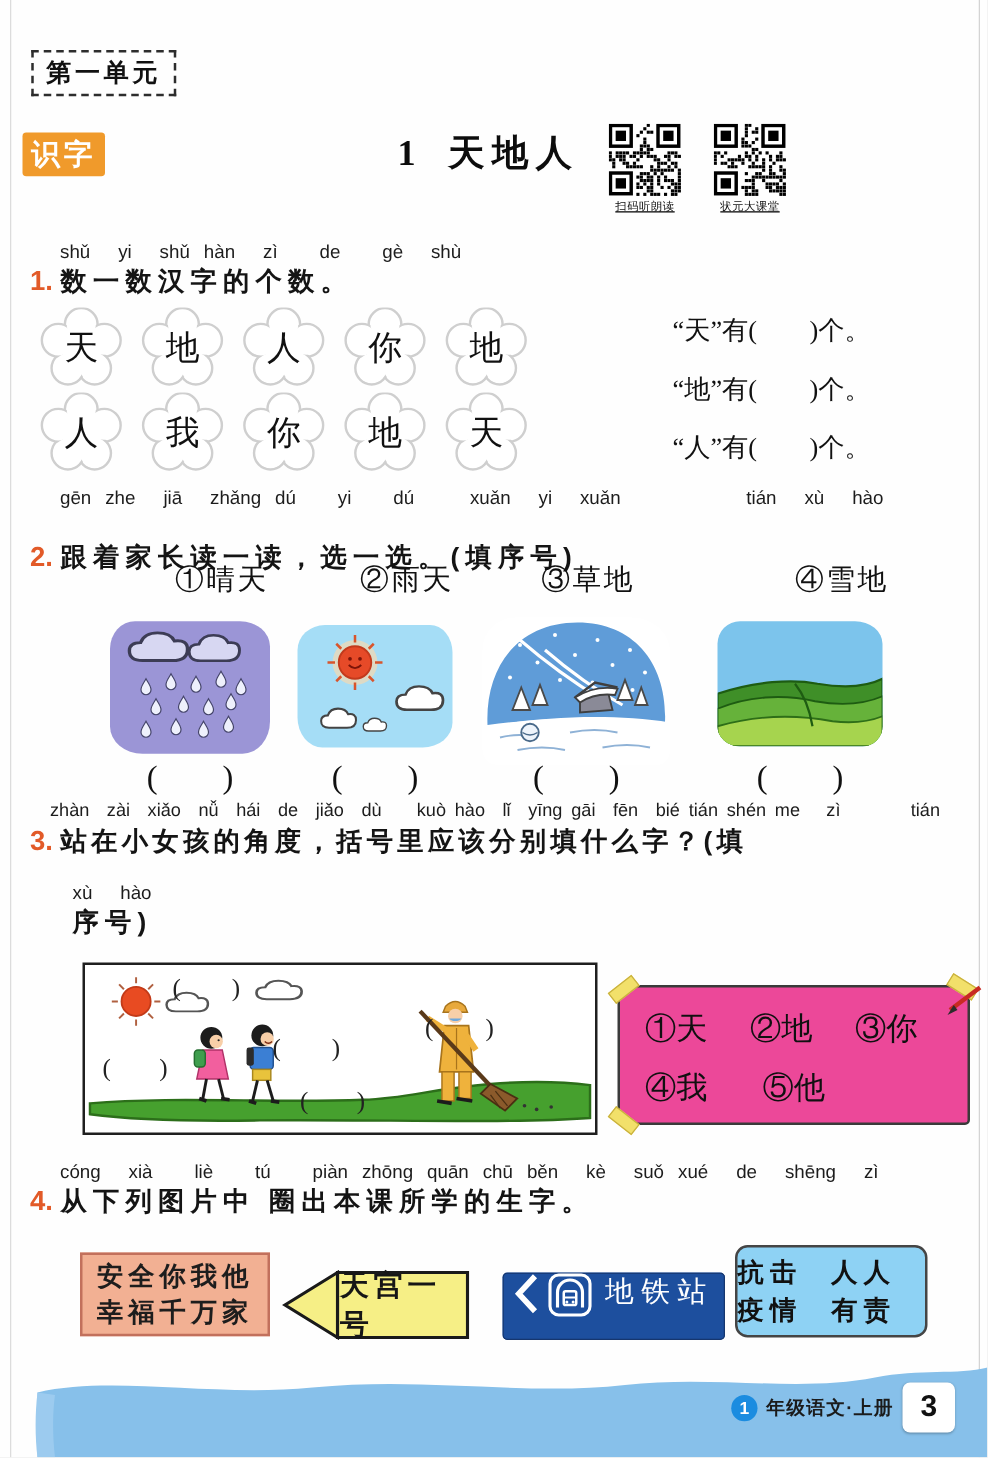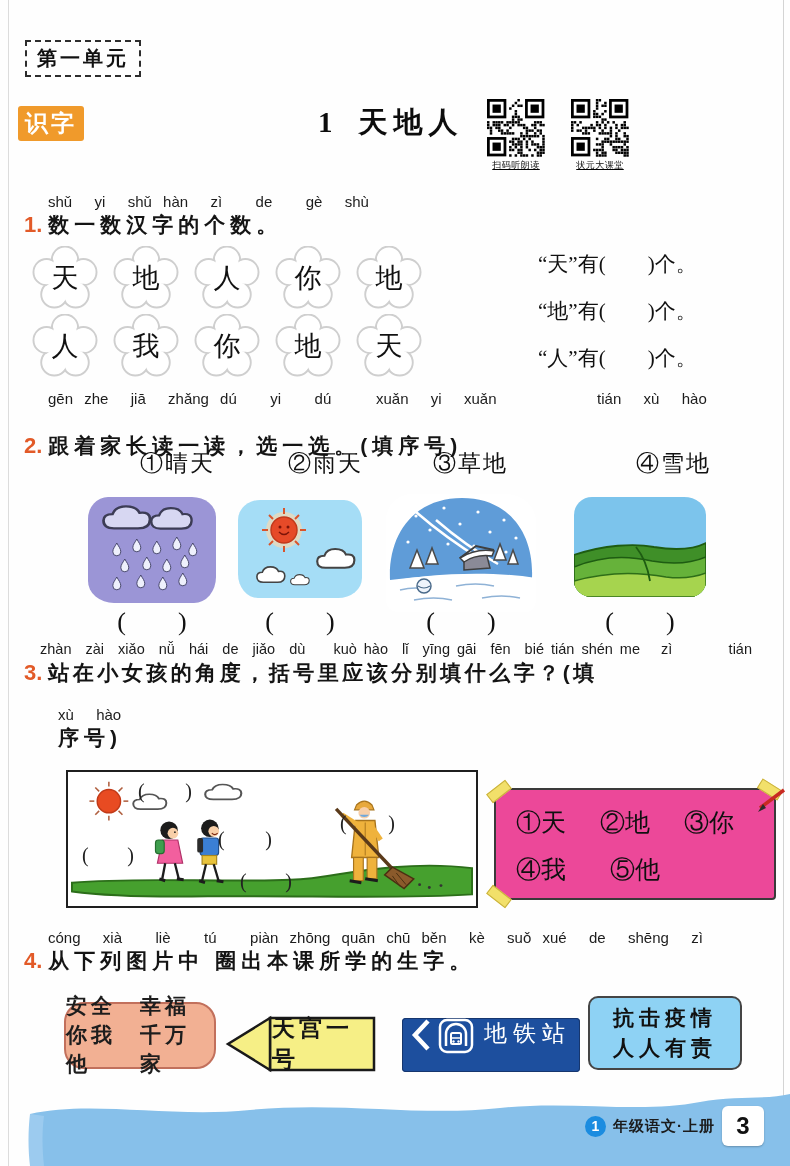--- a/index.html
+++ b/index.html
@@ -60,32 +60,32 @@
   .note-row.r1 { margin:16px 0 0 20px; gap:34px; }
   .note-row.r2 { margin:14px 0 0 20px; gap:44px; }
   .tape { position:absolute; width:24px; height:11px; background:#f2e06a; border:1px solid #c9b13e; }
   .tape.tl { left:-9px; top:-4px; transform:rotate(-38deg); }
   .tape.bl { left:-9px; bottom:-4px; transform:rotate(38deg); }
   .tape.tr { right:-8px; top:-6px; transform:rotate(32deg); }
   .pen { position:absolute; right:-16px; top:-4px; width:34px; height:30px; }
 
   
   .sign-pink { position:absolute; left:64px; top:1002px; width:152px; height:67px; background:#f2b093;
-               border:2px solid #c2705c; border-radius:20px; display:flex; justify-content:center;
+               border:2px solid #c2705c; border-radius:0; display:flex; flex-direction:column; justify-content:center;
                align-items:center; font-family:"Liberation Serif","DejaVu Serif",serif; font-size:21px; font-weight:bold;
                color:#1d1d1d; letter-spacing:4px; line-height:29px; }
   .sign-arrow { position:absolute; left:224px; top:1014px; width:152px; height:60px; }
   .arrow-text { position:absolute; left:48px; top:0; width:104px; height:100%; display:flex; align-items:center;
                 justify-content:center; font-family:"Liberation Serif","DejaVu Serif",serif; font-size:23px; font-weight:bold;
                 color:#161616; letter-spacing:4px; }
   .sign-metro { position:absolute; left:402px; top:1018px; width:178px; height:54px; background:#1d4f9e;
                 border-radius:4px; display:flex; align-items:flex-start; box-shadow:0 0 0 1px #16366e inset; }
   .metro-text { color:#fff; font-family:"Liberation Serif","DejaVu Serif",serif; font-size:23px; letter-spacing:6px; margin-left:10px; }
   .sign-blue { position:absolute; left:588px; top:996px; width:154px; height:74px; background:#8ed2f4;
-               border:2px solid #454545; border-radius:10px; display:flex; flex-direction:column; justify-content:center;
+               border:2px solid #454545; border-radius:10px; display:flex; justify-content:center;
                align-items:center; font-family:"Liberation Serif","DejaVu Serif",serif; font-size:21px; font-weight:bold;
                color:#111; letter-spacing:5px; line-height:30px; }
 
   
   .footer-wave { position:absolute; left:0; bottom:0; width:790px; height:76px; }
   .footer-info { position:absolute; right:26px; top:1106px; display:flex; align-items:center; gap:7px; }
   .grade-badge { width:21px; height:21px; border-radius:50%; background:#1b8ce0; color:#fff; font-size:14px;
                  font-weight:bold; display:flex; align-items:center; justify-content:center; }
   .series-text { font-size:15px; font-weight:bold; color:#1b1b1b; letter-spacing:1px; }
   .page-num-box { width:42px; height:40px; background:#fff; border-radius:6px; display:flex; align-items:center;

